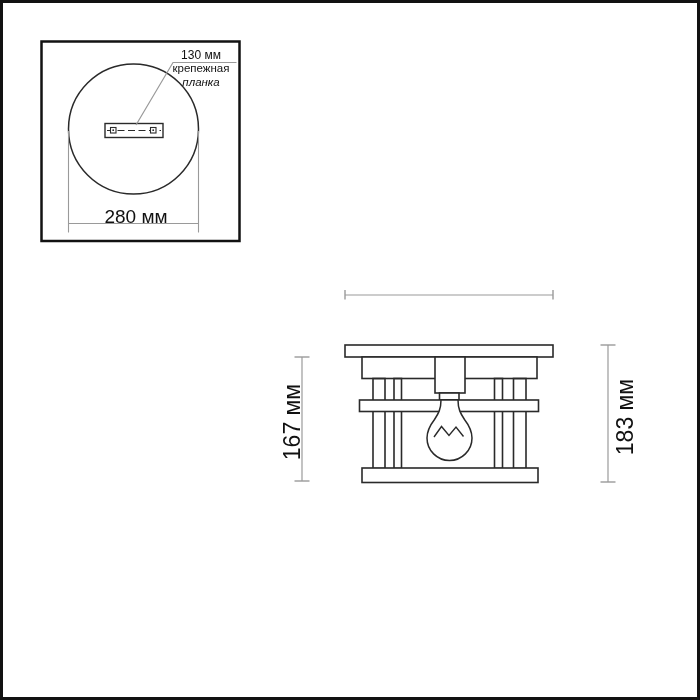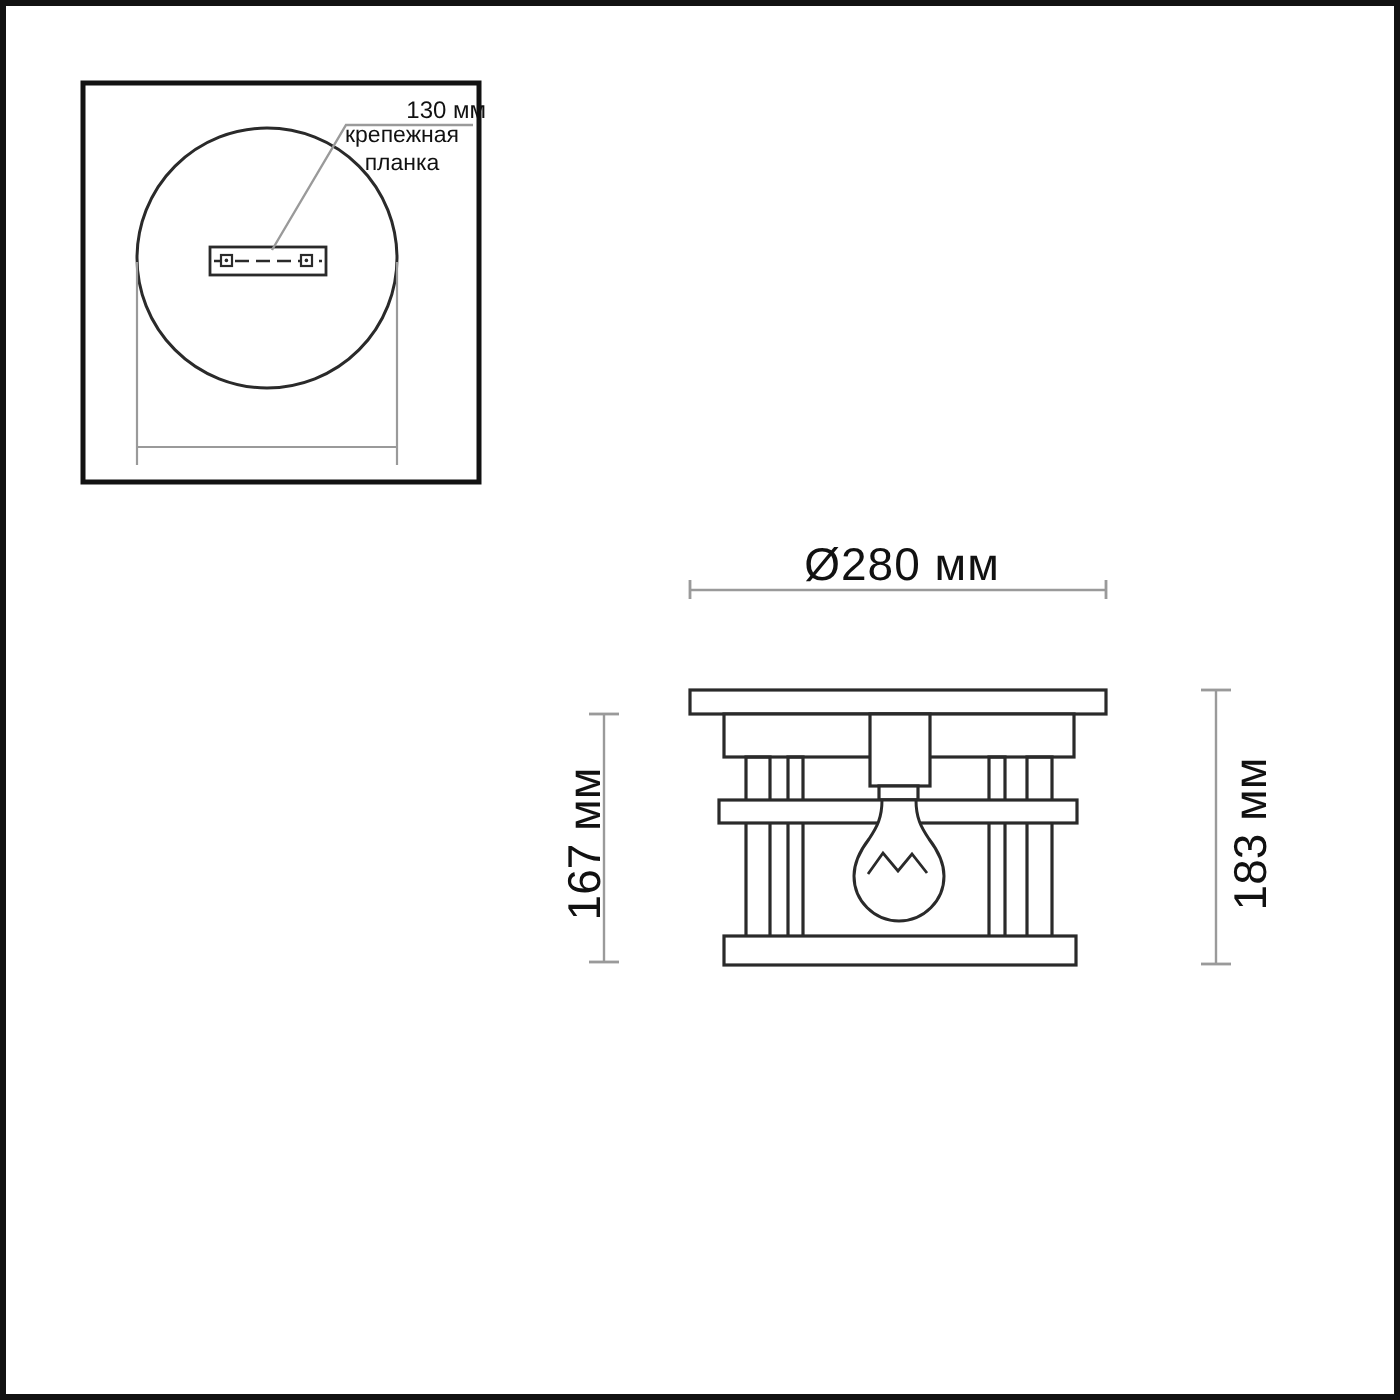--- a/index.html
+++ b/index.html
@@ -42,29 +42,29 @@
     font-size: 23px;
     transform: rotate(-90deg);
     transform-origin: center center;
   }
   .lbl-inset-dia {
     left: 83px; top: 203px; width: 100px;
     font-size: 19px;
   }
   .lbl-mount-size {
     left: 156px; top: 46px; width: 84px;
-    font-size: 12px; line-height: 13px; text-align: right;
+    font-size: 12px; line-height: 13px;
   }
   .lbl-mount-1 {
     left: 156px; top: 60px; width: 84px;
     font-size: 11.5px; line-height: 11px;
   }
   .lbl-mount-2 {
     left: 156px; top: 73.5px; width: 84px;
-    font-size: 11.5px; line-height: 11px;
+    font-size: 11.5px; line-height: 11px; font-style: italic;
   }
 </style>
 </head>
 <body>
 
 <div class="page">
 
   <svg width="694" height="694" viewBox="3 3 694 694">
 
     <g>
@@ -130,18 +130,18 @@
     <g stroke="#9a9a9a">
       <line x1="608" y1="345" x2="608" y2="482" stroke-width="1.2"></line>
       <line x1="600.5" y1="345" x2="615.5" y2="345" stroke-width="1.4"></line>
       <line x1="600.5" y1="482" x2="615.5" y2="482" stroke-width="1.4"></line>
     </g>
   </svg>
 
   <div class="label lbl-mount-size">130 мм</div>
   <div class="label lbl-mount-1">крепежная</div>
   <div class="label lbl-mount-2">планка</div>
+  <div class="label lbl-inset-dia">280 мм</div>
 
-  <div class="label lbl-front-dia">Ø280 мм</div>
   <div class="label lbl-front-left">167 мм</div>
   <div class="label lbl-front-right">183 мм</div>
 
 </div>
 
 </body></html>

